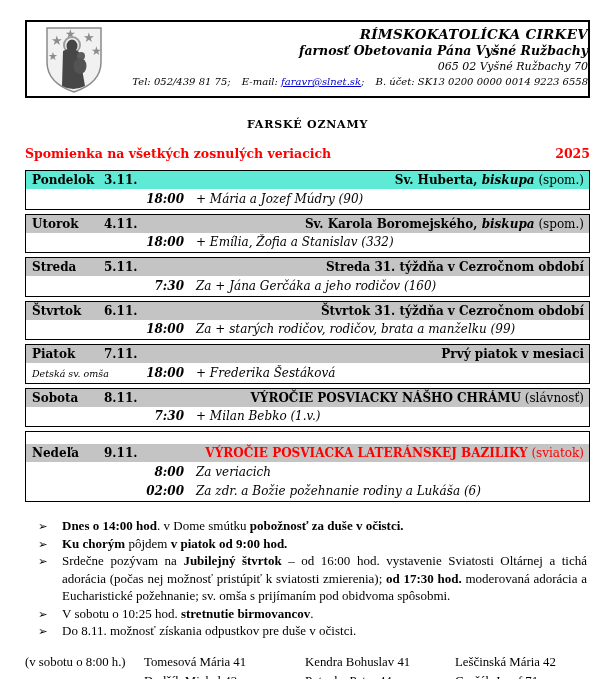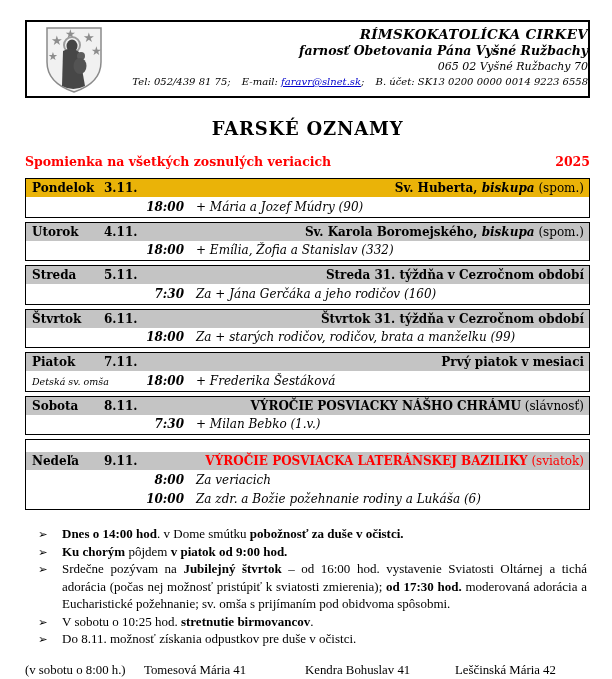--- a/index.html
+++ b/index.html
@@ -13,21 +13,21 @@
   .crest{position:absolute;left:16px;top:3px;}
   .lh-text{position:absolute;left:0;right:0;top:4px;text-align:right;}
   .lh-org{font-size:13.5px;font-weight:bold;font-style:italic;letter-spacing:.3px;}
   .lh-parish{font-size:12.5px;font-weight:bold;font-style:italic;margin-top:1px;}
   .lh-addr{font-size:11px;font-style:italic;margin-top:2px;}
   .lh-contact{font-size:10px;font-style:italic;margin-top:3px;white-space:nowrap;padding-left:8px;}
   .lh-contact .sep{margin-left:8px;}
   .email{color:#0000cc;text-decoration:underline;cursor:pointer;}
 
   
-  .doc-title{text-align:center;font-weight:bold;font-size:18px;
+  .doc-title{text-align:center;font-weight:bold;font-size:11px;
              letter-spacing:.8px;margin-top:20px;}
   .red-line{display:flex;justify-content:space-between;font-weight:bold;
             font-size:12.5px;margin-top:15px;margin-bottom:9px;}
 
   
   .day-box{border:1px solid #000;margin-bottom:4px;}
   .day-head{background:#c4c4c4;display:flex;align-items:baseline;
             padding:1px 5px 1px 6px;font-size:12px;font-weight:bold;line-height:16px;}
   .day{width:72px;flex:none;}
   .date{flex:none;}
@@ -88,21 +88,21 @@
 
   <div class="doc-title">FARSKÉ OZNAMY</div>
 
   <div class="red-line" id="redline" style="color: rgb(255, 0, 0);">
     <span>Spomienka na všetkých zosnulých veriacich</span>
     <span>2025</span>
   </div>
 
   <div id="schedule">
       <div class="day-box">
-        <div class="day-head" style="background: #eab308;">
+        <div class="day-head" style="background: #5eead4;">
           <span class="day">Pondelok</span>
           <span class="date">3.11.</span>
           <span class="feast" style="color: rgb(0, 0, 0);"><b class="fmain">Sv. Huberta, </b><b class="fital">biskupa</b><span class="fnote"> (spom.)</span></span>
         </div>
         <div class="mass-line">
           <span class="time">18:00</span>
           <span class="desc">+ Mária a Jozef Múdry (90)</span>
         </div>
       </div>
       <div class="day-box">
@@ -165,21 +165,21 @@
         <div class="day-head" style="background: rgb(196, 196, 196); margin-top: 12px;">
           <span class="day">Nedeľa</span>
           <span class="date">9.11.</span>
           <span class="feast" style="color: rgb(255, 0, 0);"><b class="fmain">VÝROČIE POSVIACKA LATERÁNSKEJ BAZILIKY</b><span class="fnote"> (sviatok)</span></span>
         </div>
         <div class="mass-line">
           <span class="time">8:00</span>
           <span class="desc">Za veriacich</span>
         </div>
         <div class="mass-line">
-          <span class="time">10:00</span>
+          <span class="time">02:00</span>
           <span class="desc">Za zdr. a Božie požehnanie rodiny a Lukáša (6)</span>
         </div>
       </div>
     </div>
 
   <div class="bullets" id="bullets">
       <div class="bullet"><span class="arrow">➢</span><b>Dnes o 14:00 hod</b><span>. v Dome smútku </span><b>pobožnosť za duše v očistci.</b></div>
       <div class="bullet"><span class="arrow">➢</span><b>Ku chorým </b><span>pôjdem </span><b>v piatok od 9:00 hod.</b></div>
       <div class="bullet"><span class="arrow">➢</span><span>Srdečne pozývam na </span><b>Jubilejný štvrtok</b><span> – od 16:00 hod. vystavenie Sviatosti Oltárnej a tichá adorácia (počas nej možnosť pristúpiť k sviatosti zmierenia); </span><b>od 17:30 hod.</b><span> moderovaná adorácia a Eucharistické požehnanie; sv. omša s prijímaním pod obidvoma spôsobmi.</span></div>
       <div class="bullet"><span class="arrow">➢</span><span>V sobotu o 10:25 hod. </span><b>stretnutie birmovancov</b><span>.</span></div>

